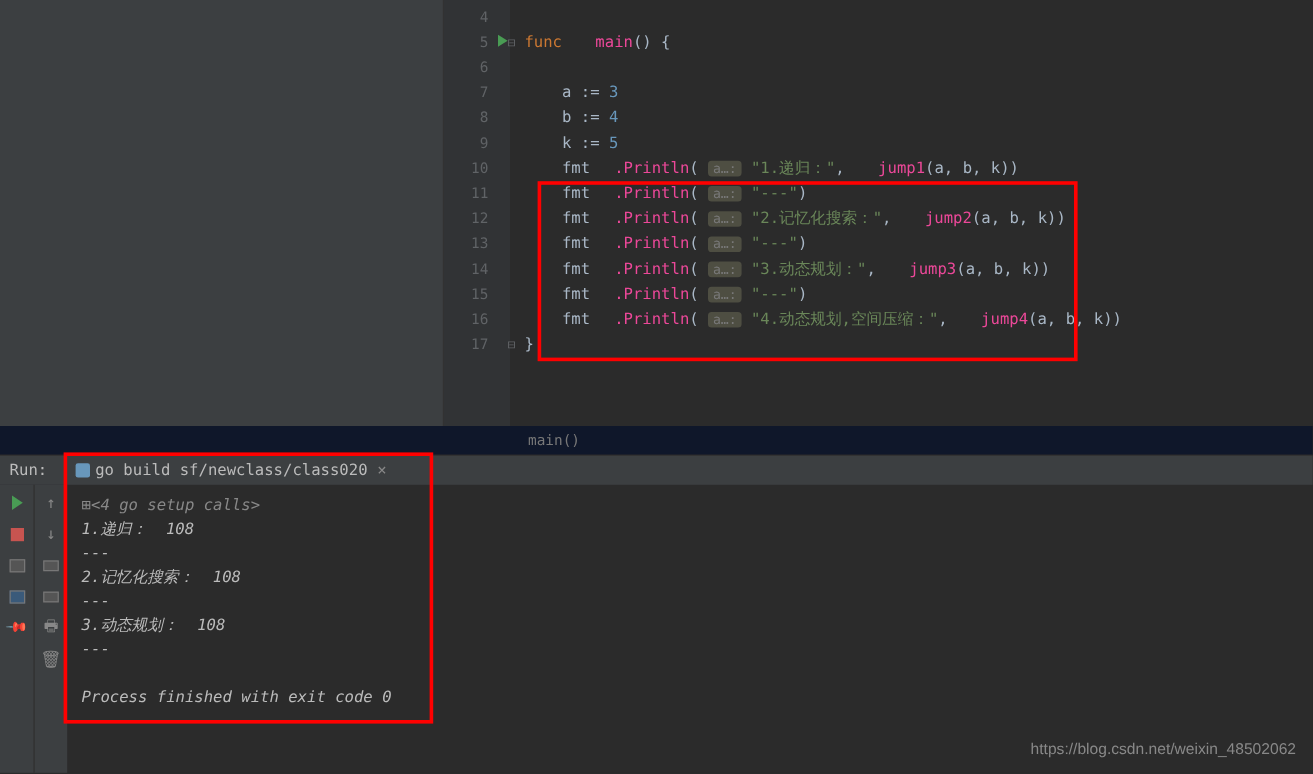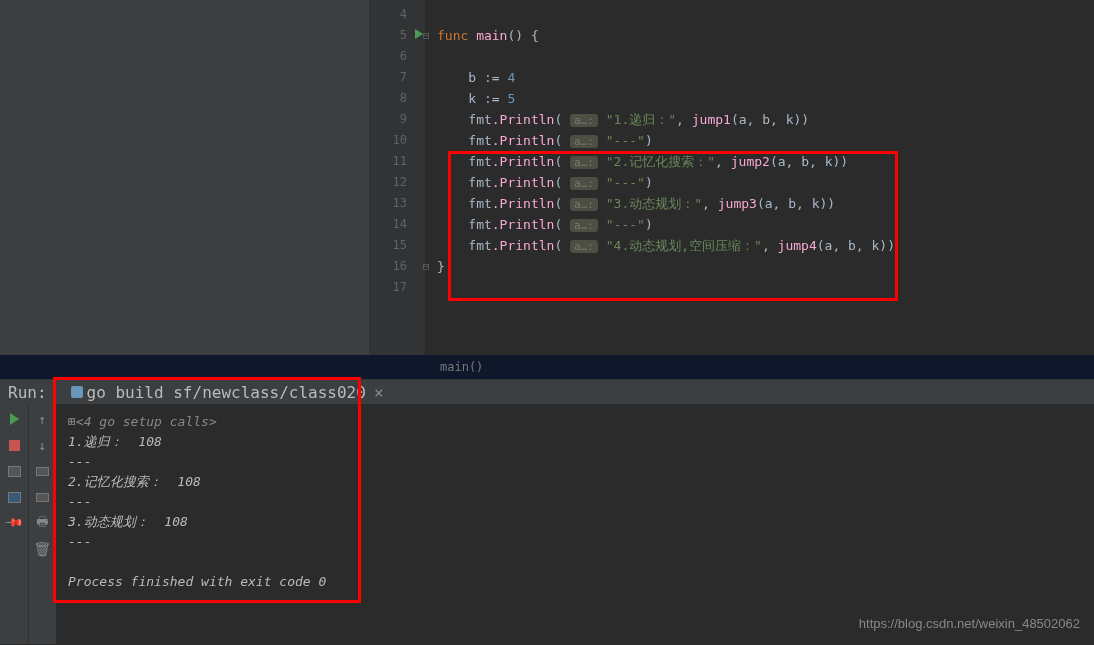--- a/index.html
+++ b/index.html
@@ -58,21 +58,21 @@
       white-space: pre;
       padding-left: 12px;
     }
     .fold-marker {
       position: absolute;
       left: -2px;
       color: #606366;
       font-size: 11px;
     }
     .kw { color: #cc7832; margin-top: 40px; }
-    .fn { color: #f9a8d4; }
+    .fn { color: #ec4899; margin-left: 20px; }
     .id { color: #a9b7c6; }
     .str { color: #6a8759; }
     .num { color: #6897bb; }
     .punct { color: #a9b7c6; }
     .hint {
       background: #4e4e42;
       color: #787878;
       padding: 0 4px;
       border-radius: 3px;
       font-size: 11px;
@@ -100,21 +100,21 @@
     .run-panel {
       border-top: 1px solid #323232;
       background: #2b2b2b;
     }
     .run-header {
       height: 24px;
       display: flex;
       align-items: center;
       padding-left: 8px;
       background: #3c3f41;
-      font-size: 16px;
+      font-size: 13px;
       color: #bbbbbb;
     }
     .run-header-title {
       margin-right: 16px;
     }
     .run-tab {
       color: #bbbbbb;
       padding: 0 8px;
       display: flex;
       align-items: center;
@@ -236,20 +236,21 @@
     <div class="gutter-line">14</div>
     <div class="gutter-line">15</div>
     <div class="gutter-line">16</div>
     <div class="gutter-line">17</div>
     <div class="gutter-line"></div>
   </div>
   <div class="code-area">
     <div class="code-line"></div>
     <div class="code-line"><span class="fold-marker">⊟</span><span class="kw">func</span> <span class="fn">main</span><span class="punct">() {</span></div>
     <div class="code-line"></div>
+    <div class="code-line">    <span class="id">a := </span><span class="num">3</span></div>
     <div class="code-line">    <span class="id">b := </span><span class="num">4</span></div>
     <div class="code-line">    <span class="id">k := </span><span class="num">5</span></div>
     <div class="code-line">    <span class="id">fmt</span><span class="fn">.Println</span>( <span class="hint">a…:</span> <span class="str">"1.递归："</span>, <span class="fn">jump1</span>(<span class="id">a</span>, <span class="id">b</span>, <span class="id">k</span>))</div>
     <div class="code-line">    <span class="id">fmt</span><span class="fn">.Println</span>( <span class="hint">a…:</span> <span class="str">"---"</span>)</div>
     <div class="code-line">    <span class="id">fmt</span><span class="fn">.Println</span>( <span class="hint">a…:</span> <span class="str">"2.记忆化搜索："</span>, <span class="fn">jump2</span>(<span class="id">a</span>, <span class="id">b</span>, <span class="id">k</span>))</div>
     <div class="code-line">    <span class="id">fmt</span><span class="fn">.Println</span>( <span class="hint">a…:</span> <span class="str">"---"</span>)</div>
     <div class="code-line">    <span class="id">fmt</span><span class="fn">.Println</span>( <span class="hint">a…:</span> <span class="str">"3.动态规划："</span>, <span class="fn">jump3</span>(<span class="id">a</span>, <span class="id">b</span>, <span class="id">k</span>))</div>
     <div class="code-line">    <span class="id">fmt</span><span class="fn">.Println</span>( <span class="hint">a…:</span> <span class="str">"---"</span>)</div>
     <div class="code-line">    <span class="id">fmt</span><span class="fn">.Println</span>( <span class="hint">a…:</span> <span class="str">"4.动态规划,空间压缩："</span>, <span class="fn">jump4</span>(<span class="id">a</span>, <span class="id">b</span>, <span class="id">k</span>))</div>
     <div class="code-line"><span class="fold-marker">⊟</span><span class="punct">}</span></div>

